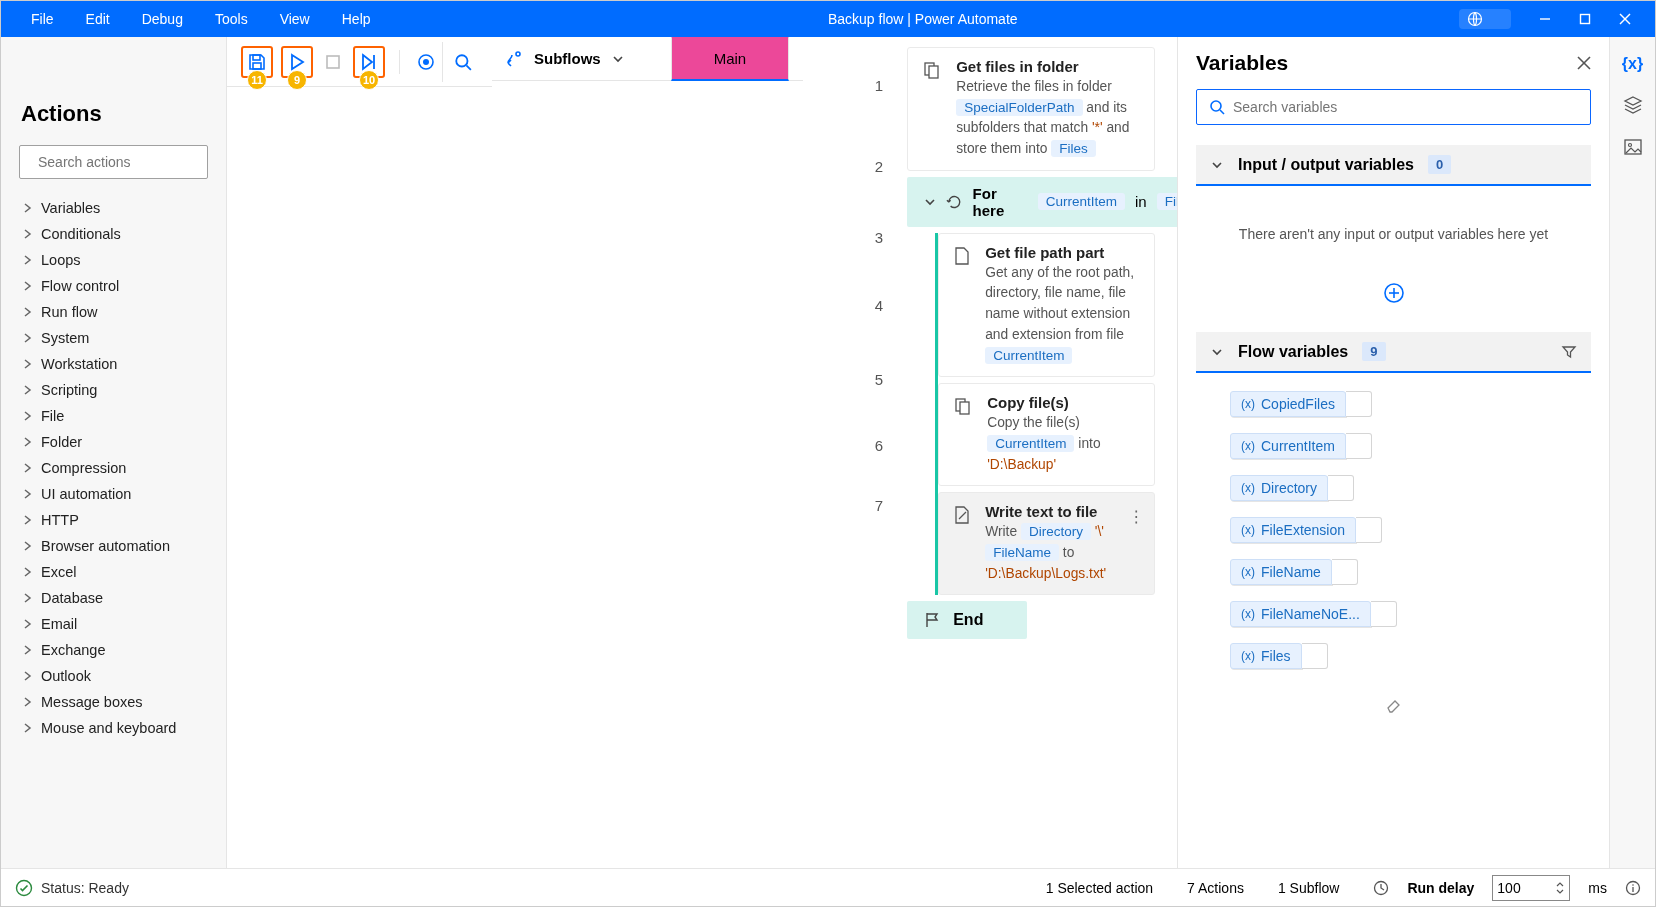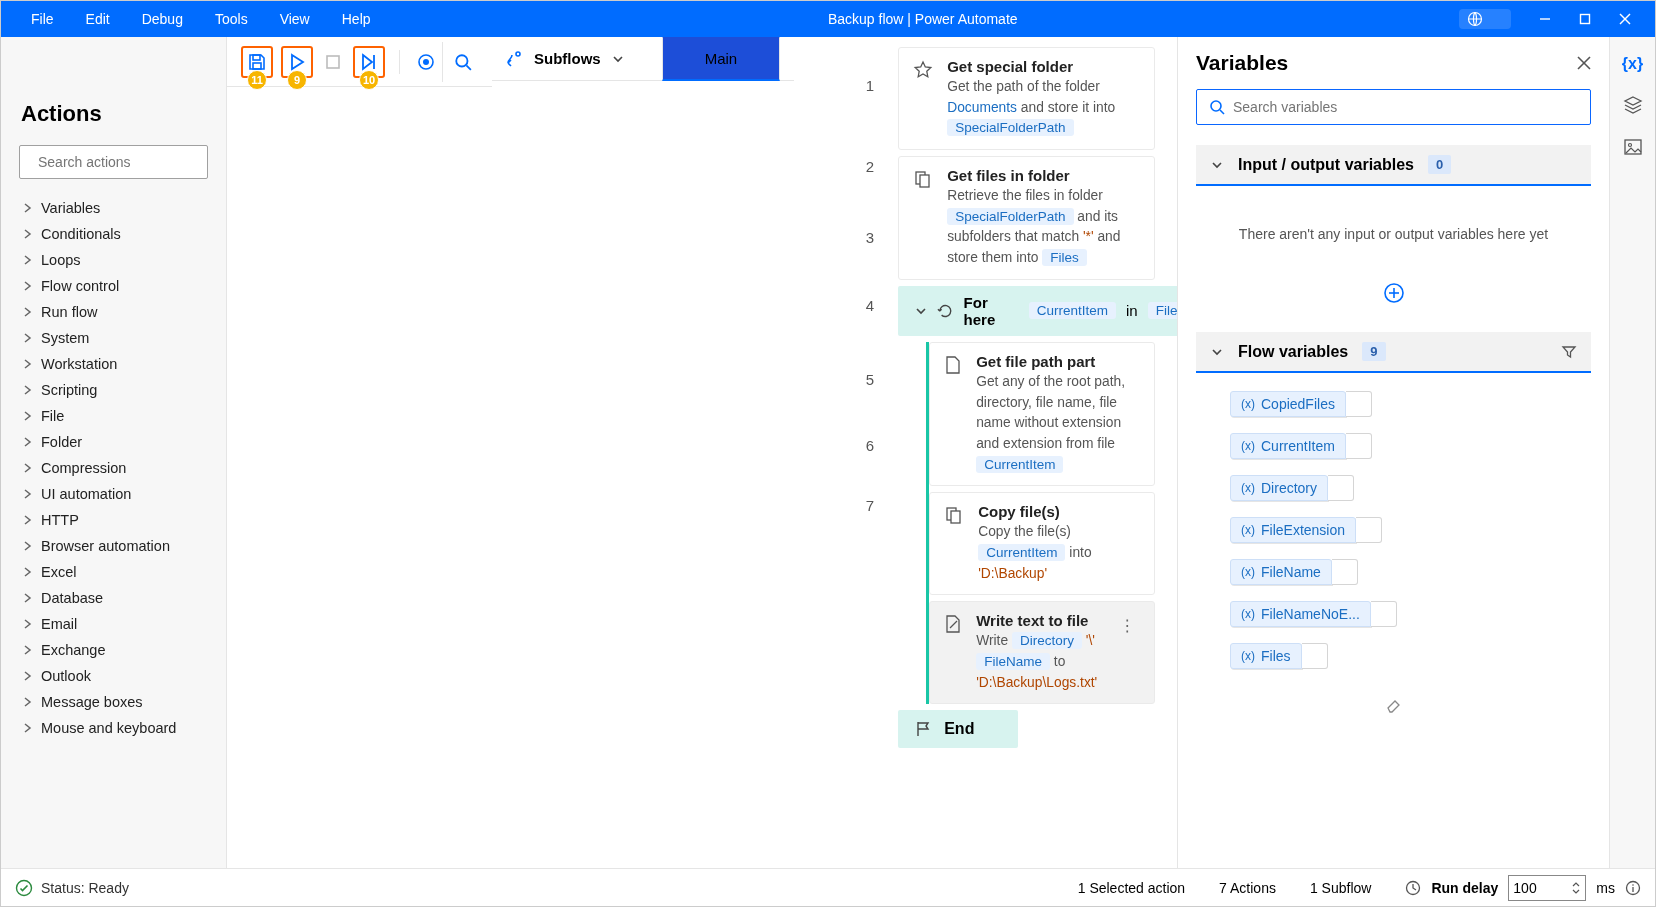--- a/index.html
+++ b/index.html
@@ -17,21 +17,21 @@
 .cat-list { flex:1; overflow:auto; padding:4px 0;}
 .cat-item { display:flex; align-items:center; gap:8px; padding:5px 20px; font-size:14.5px; color:#222; cursor:pointer;}
 .middle { flex:1; display:flex; flex-direction:row; overflow:hidden;}
 .toprow { height:50px; display:flex; align-items:center; padding:0 10px; border-bottom:1px solid #e5e5e5; gap:0;}
 .icon-btn { width:32px; height:32px; display:flex; align-items:center; justify-content:center; cursor:pointer; border-radius:2px; position:relative;}
 .icon-btn.highlight { border:2px solid #FE6200; border-radius:3px; margin:0 4px;}
 .callout-badge { position:absolute; bottom:-14px; left:50%; transform:translateX(-50%); width:20px; height:20px; background:#F7B500; border:1.5px solid #fff; color:#fff; font-size:11px; font-weight:700; border-radius:50%; display:flex; align-items:center; justify-content:center;}
 .toprow .spacer-divider { width:1px; height:24px; background:#e5e5e5; margin:0 10px;}
 .toprow .search-right { margin-left:auto; width:40px; height:40px; display:flex; align-items:center; justify-content:center; border-left:1px solid #e5e5e5; cursor:pointer;}
 .subflow-row { height:44px; border-bottom:1px solid #e5e5e5; display:flex; align-items:center; padding:0 14px; gap:10px; font-size:15px;}
-.subflow-row .tab { margin-left:27px; padding:12px 42px; border:1px solid #e5e5e5; border-top:2px solid transparent; border-bottom:2px solid #006CFF; background:#1d4ed8;}
+.subflow-row .tab { margin-left:36px; padding:12px 42px; border:1px solid #e5e5e5; border-top:2px solid transparent; border-bottom:2px solid #006CFF; background:#ec4899;}
 .flow-area { flex:1; display:flex; overflow:hidden;}
 .line-gutter { width:100px; background:#fff; padding-top:10px;}
 .line-num { height:76px; display:flex; align-items:center; justify-content:flex-end; padding-right:20px; color:#555; font-size:15px;}
 .ln-s { height:56px;}
 .steps { flex:1; padding:10px 22px 10px 4px; overflow:auto;}
 .step-card { border:1px solid #eaeaea; border-radius:3px; background:#fff; padding:10px 14px; display:flex; gap:14px; align-items:flex-start;}
 .step-card.h76 { min-height:72px; margin-bottom:6px;}
 .step-card .sicon { width:24px; display:flex; align-items:center; justify-content:center; padding-top:2px; color:#464646;}
 .step-card .stitle { font-weight:600; font-size:15px; color:#222; margin-bottom:2px;}
 .step-card .sdesc { font-size:13.8px; color:#555; line-height:1.5;}
@@ -299,31 +299,20 @@
         <div class="line-num">1</div>
         <div class="line-num" style="height:86px">2</div>
         <div class="line-num ln-s">3</div>
         <div class="line-num" style="height:80px">4</div>
         <div class="line-num" style="height:68px">5</div>
         <div class="line-num" style="height:64px">6</div>
         <div class="line-num ln-s">7</div>
       </div>
       <div class="steps">
 
-        <div class="step-card h76">
-          <div class="sicon">
-              <svg width="20" height="20" viewBox="0 0 20 20">
-                <path d="M10 2l2.3 5 5.5.5-4 3.8 1 5.4L10 14l-4.8 2.7 1-5.4-4-3.8 5.5-.5z" stroke="#555" stroke-width="1.3" fill="none"></path>
-              </svg>
-            </div>
-          <div class="flexcol">
-            <div class="stitle">Get special folder</div>
-            <div class="sdesc"><span>Get the path of the folder </span><span class="link-chip">Documents</span><span> and store it into </span> <span class="var-chip">SpecialFolderPath</span></div>
-          </div>
-        </div>
 
         <div class="step-card h76" style="min-height:82px">
           <div class="sicon">
               <svg width="20" height="20" viewBox="0 0 20 20">
                 <rect x="3" y="3" width="9" height="12" stroke="#555" stroke-width="1.3" fill="none"></rect>
                 <rect x="7" y="6" width="9" height="12" stroke="#555" stroke-width="1.3" fill="#fff"></rect>
               </svg>
             </div>
           <div class="flexcol">
             <div class="stitle">Get files in folder</div>
@@ -486,21 +475,21 @@
     <svg width="18" height="18" viewBox="0 0 18 18">
         <circle cx="9" cy="9" r="7.5" stroke="#2b8a3e" stroke-width="1.4" fill="none"></circle>
         <path d="M5.5 9.5l2 2 5-5" stroke="#2b8a3e" stroke-width="1.6" fill="none"></path>
       </svg>
     <span>Status: Ready</span>
   </div>
   <div class="sb-group">
     <span>1 Selected action</span>
     <span>7 Actions</span>
     <span>1 Subflow</span>
-    <div style="display:flex;align-items:center;gap:10px">
+    <div style="display:flex;align-items:center;gap:18px">
       <svg width="16" height="16" viewBox="0 0 16 16">
           <circle cx="8" cy="8" r="6.5" stroke="#555" stroke-width="1.3" fill="none"></circle>
           <path d="M8 4v4l3 2" stroke="#555" stroke-width="1.3" fill="none"></path>
         </svg>
       <span class="bold">Run delay</span>
       <div class="delay-input">
         <span style="flex:1">100</span>
         <svg width="10" height="18">
             <path d="M2 7l3-3 3 3M2 11l3 3 3-3" stroke="#555" stroke-width="1.2" fill="none"></path>
           </svg>

